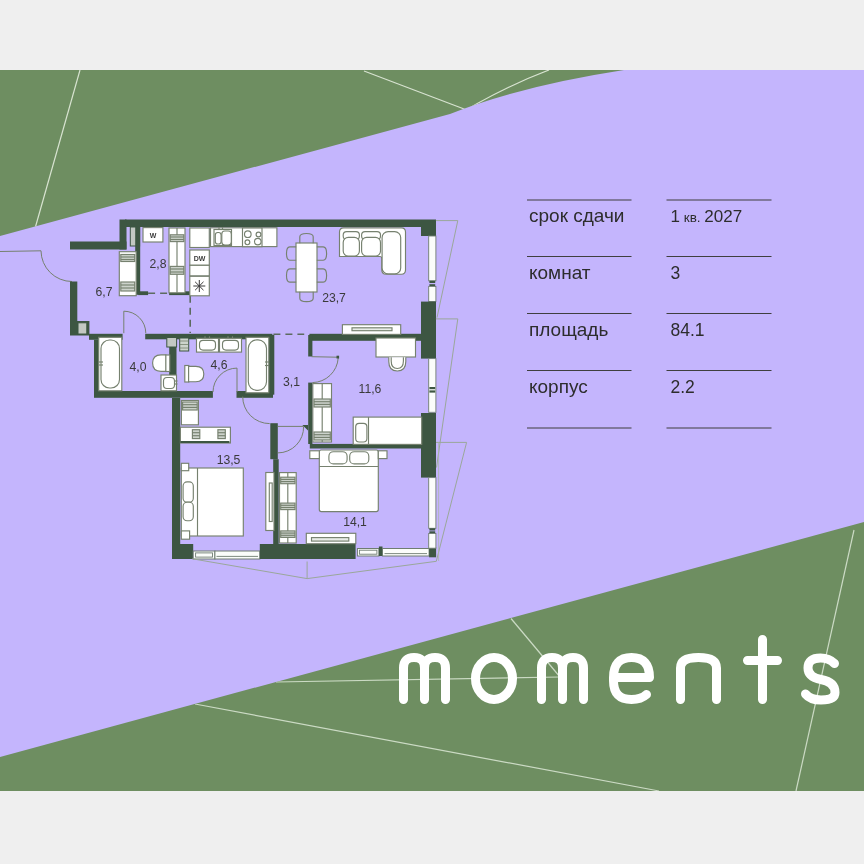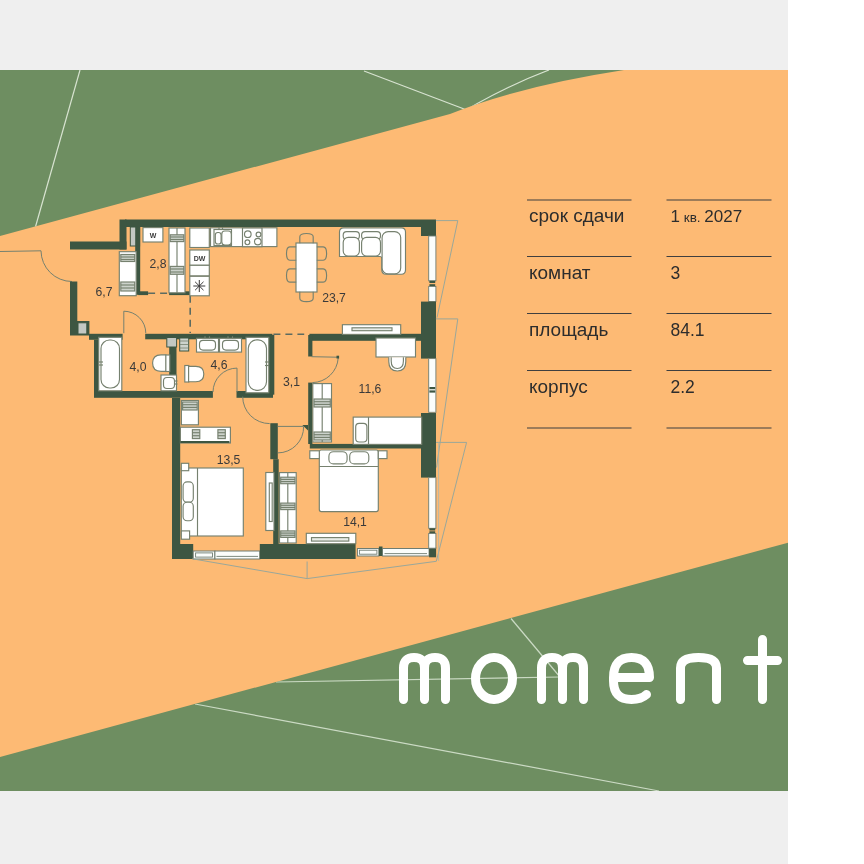--- a/index.html
+++ b/index.html
@@ -1,16 +1,16 @@
 <!DOCTYPE html>
 <html><head>
 <meta charset="utf-8">
 <style>
 html,body{margin:0;padding:0;background:#fff;}
-#card{position:relative;width:788px;height:864px;background:#fdba74;overflow:hidden;
+#card{position:relative;width:864px;height:864px;background:#c4b5fd;overflow:hidden;
 font-family:"Liberation Sans",sans-serif;}
 svg{display:block}
 </style>
 </head>
 <body>
 <div id="card">
 <svg width="864" height="864" viewBox="0 0 864 864">
 
   <rect x="0" y="0" width="864" height="70" fill="#efefef"></rect>
 

